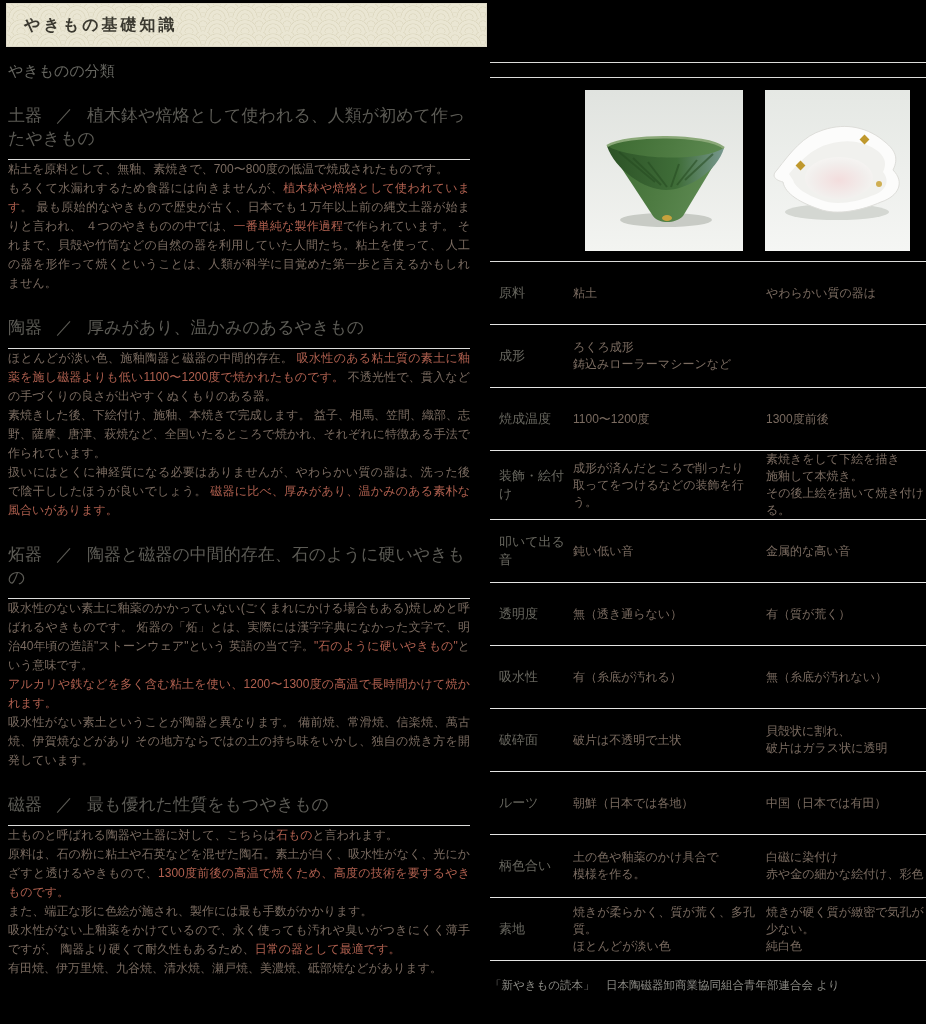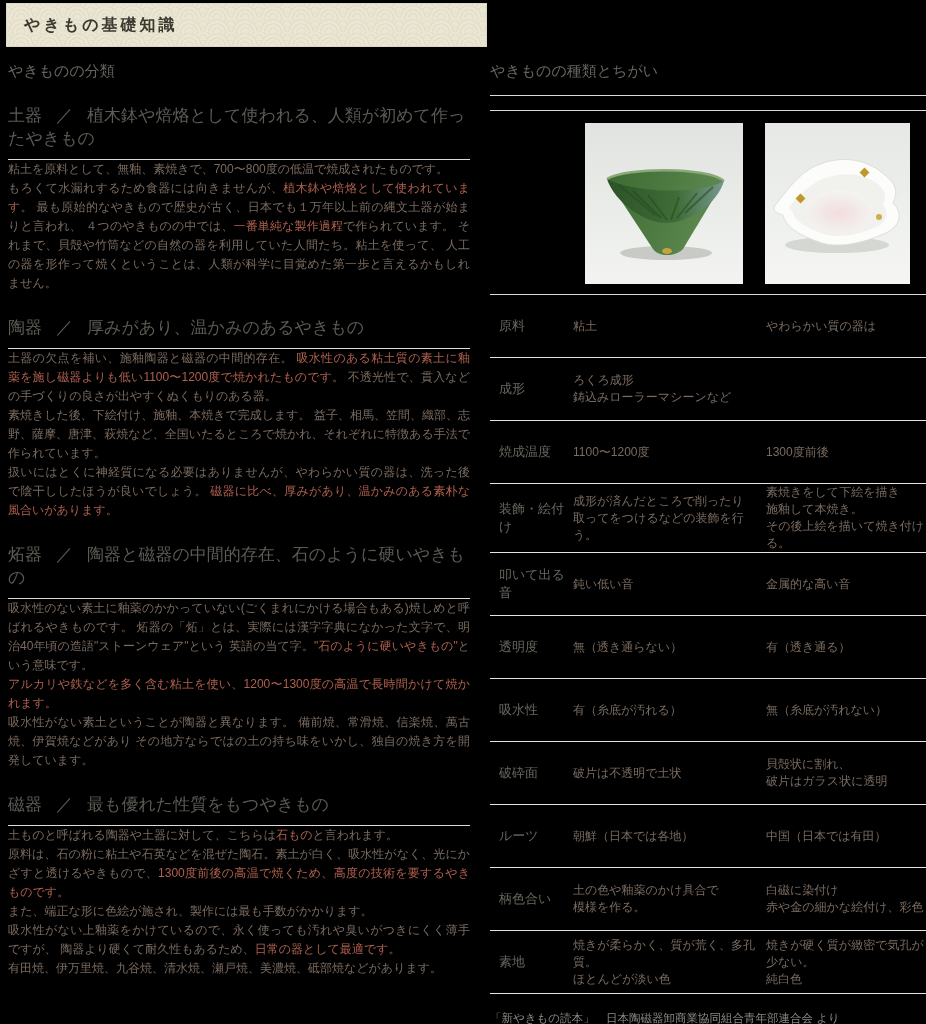--- a/index.html
+++ b/index.html
@@ -73,21 +73,21 @@
         <p><span>もろくて水漏れするため食器には向きませんが、</span><span class="accent">植木鉢や焙烙として使われています</span><span>。 最も原始的なやきもので歴史が古く、日本でも１万年以上前の縄文土器が始まりと言われ、 ４つのやきものの中では、</span><span class="accent">一番単純な製作過程</span><span>で作られています。 それまで、貝殻や竹筒などの自然の器を利用していた人間たち。粘土を使って、 人工の器を形作って焼くということは、人類が科学に目覚めた第一歩と言えるかもしれません。</span></p>
       </div>
     </div>
 
     <div class="section">
       <div class="section-head">
         <span>陶器</span><span class="slash">／</span><span>厚みがあり、温かみのあるやきもの</span>
       </div>
       <hr class="rule">
       <div class="section-body">
-        <p><span>土器の欠点を補い、施釉陶器と磁器の中間的存在。 </span><span class="accent">吸水性のある粘土質の素土に釉薬を施し磁器よりも低い1100〜1200度で焼かれたものです。</span><span> 不透光性で、貫入などの手づくりの良さが出やすくぬくもりのある器。</span></p>
+        <p><span>ほとんどが淡い色、施釉陶器と磁器の中間的存在。 </span><span class="accent">吸水性のある粘土質の素土に釉薬を施し磁器よりも低い1100〜1200度で焼かれたものです。</span><span> 不透光性で、貫入などの手づくりの良さが出やすくぬくもりのある器。</span></p>
         <p><span>素焼きした後、下絵付け、施釉、本焼きで完成します。 益子、相馬、笠間、織部、志野、薩摩、唐津、萩焼など、全国いたるところで焼かれ、それぞれに特徴ある手法で作られています。</span></p>
         <p><span>扱いにはとくに神経質になる必要はありませんが、やわらかい質の器は、洗った後で陰干ししたほうが良いでしょう。 </span><span class="accent">磁器に比べ、厚みがあり、温かみのある素朴な風合いがあります。</span></p>
       </div>
     </div>
 
     <div class="section">
       <div class="section-head">
         <span>炻器</span><span class="slash">／</span><span>陶器と磁器の中間的存在、石のように硬いやきもの</span>
       </div>
       <hr class="rule">
@@ -107,21 +107,20 @@
         <p><span>土ものと呼ばれる陶器や土器に対して、こちらは</span><span class="accent">石もの</span><span>と言われます。</span></p>
         <p><span>原料は、石の粉に粘土や石英などを混ぜた陶石。素土が白く、吸水性がなく、光にかざすと透けるやきもので、</span><span class="accent">1300度前後の高温で焼くため、高度の技術を要するやきものです。</span></p>
         <p><span>また、端正な形に色絵が施され、製作には最も手数がかかります。</span></p>
         <p><span>吸水性がない上釉薬をかけているので、永く使っても汚れや臭いがつきにくく薄手ですが、 陶器より硬くて耐久性もあるため、</span><span class="accent">日常の器として最適です。</span></p>
         <p><span>有田焼、伊万里焼、九谷焼、清水焼、瀬戸焼、美濃焼、砥部焼などがあります。</span></p>
       </div>
     </div>
   </div>
 
   <div class="col-right">
-    <div class="h2">やきものの種類とちがい</div>
     <hr class="rule">
     <div class="spacer14"></div>
     <hr class="rule">
 
     <div class="photos">
 
       <svg class="photo" width="158" height="161" viewBox="0 0 158 161">
         <defs>
           <linearGradient id="pbgA" x1="0" y1="0" x2="0" y2="1">
             <stop offset="0" stop-color="#e0e3df"></stop>
@@ -205,21 +204,21 @@
 その後上絵を描いて焼き付ける。</div>
       </div>
       <div class="trow">
         <div class="tlabel">叩いて出る音</div>
         <div class="tcell toki">鈍い低い音</div>
         <div class="tcell jiki">金属的な高い音</div>
       </div>
       <div class="trow">
         <div class="tlabel">透明度</div>
         <div class="tcell toki">無（透き通らない）</div>
-        <div class="tcell jiki">有（透き通る）</div>
+        <div class="tcell jiki">有（質が荒く）</div>
       </div>
       <div class="trow">
         <div class="tlabel">吸水性</div>
         <div class="tcell toki">有（糸底が汚れる）</div>
         <div class="tcell jiki">無（糸底が汚れない）</div>
       </div>
       <div class="trow">
         <div class="tlabel">破砕面</div>
         <div class="tcell toki">破片は不透明で土状</div>
         <div class="tcell jiki">貝殻状に割れ、

